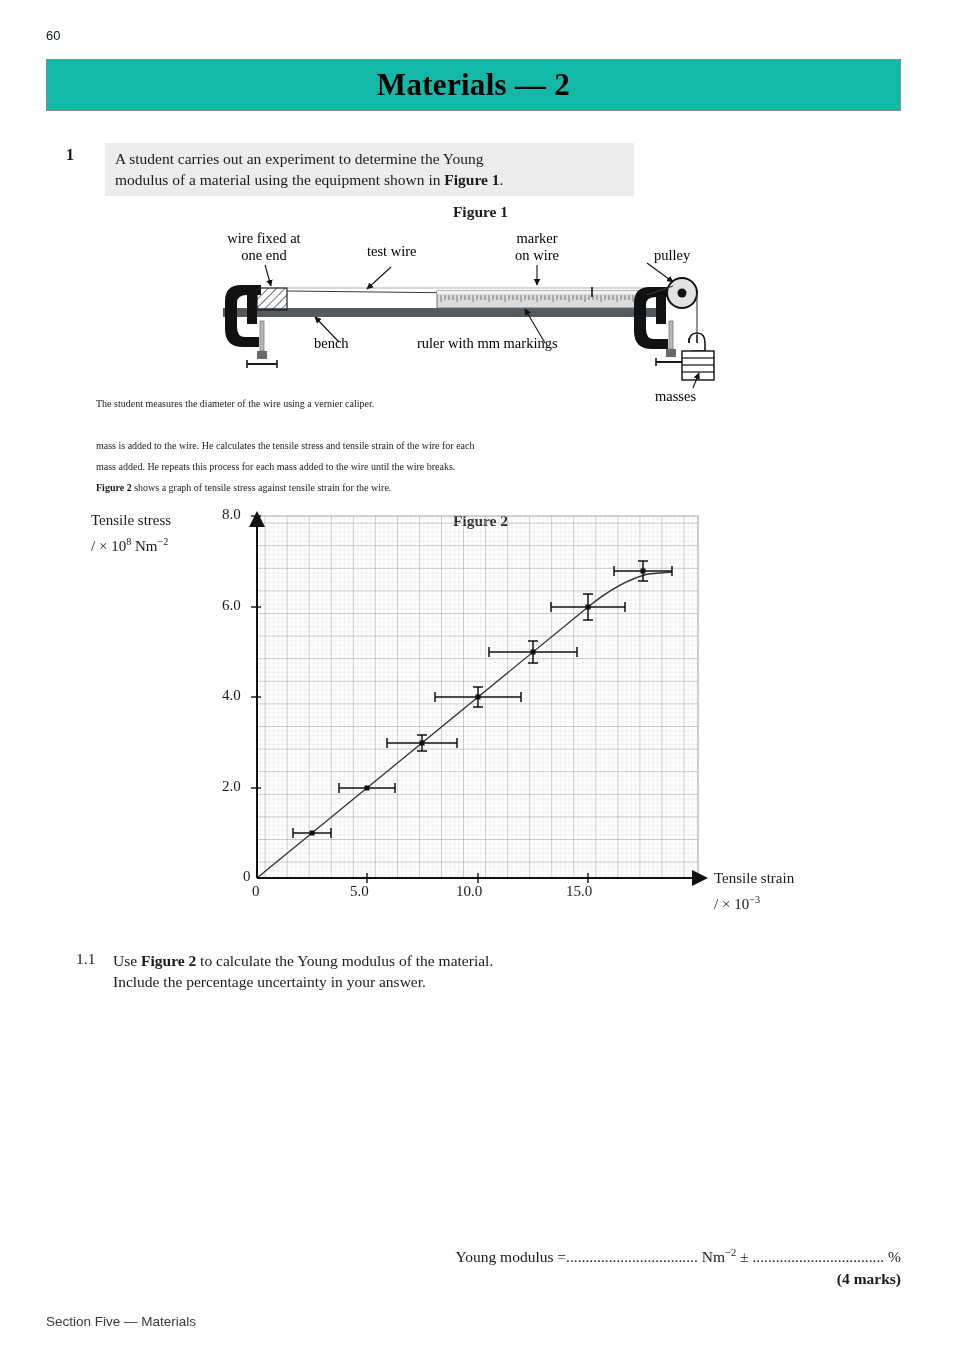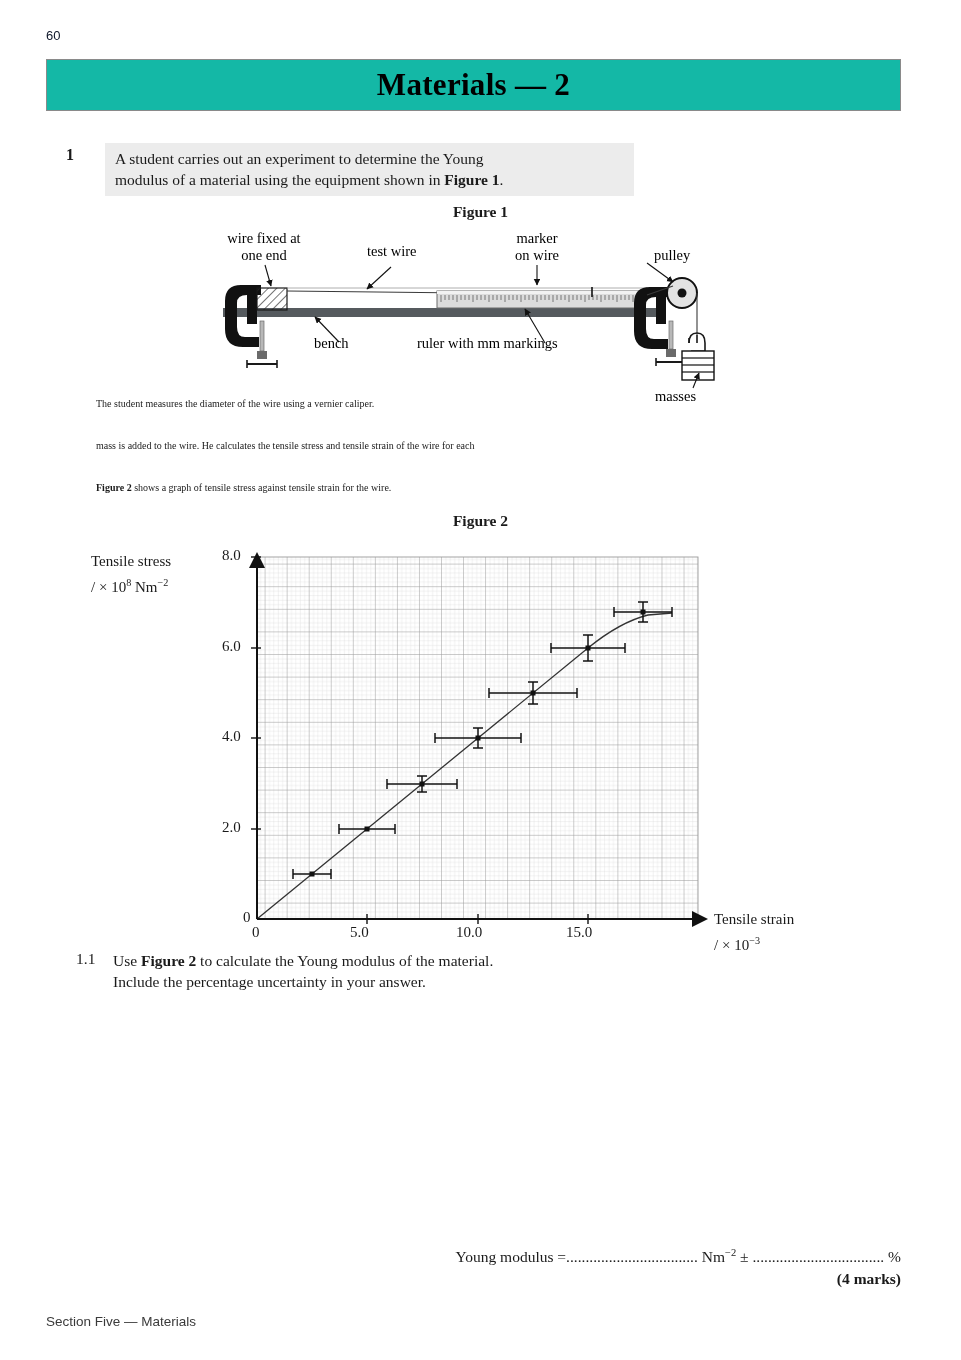--- a/index.html
+++ b/index.html
@@ -112,21 +112,21 @@
     left: 0;
     top: 512px;
     width: 961px;
     text-align: center;
     font-size: 15.5px;
     font-weight: bold;
   }
   .chart-area {
     position: absolute;
     left: 0;
-    top: 541px;
+    top: 500px;
     width: 816px;
     height: 410px;
   }
   .axis-title {
     position: absolute;
     font-size: 15px;
     line-height: 21px;
     white-space: nowrap;
   }
   .tick-label {
@@ -348,21 +348,21 @@
   <div class="fig1-label" style="left:459px; top:22px;">pulley</div>
   <div class="fig1-label" style="left:119px; top:110px;">bench</div>
   <div class="fig1-label" style="left:222px; top:110px;">ruler with mm markings</div>
   <div class="fig1-label" style="left:460px; top:147px;margin-top:16px;">masses</div>
 </div>
 
 <div class="body-para">
   <span>The student measures the diameter of the wire using a vernier caliper.</span><br>
   <br>
   <span>mass is added to the wire.  He calculates the tensile stress and tensile strain of the wire for each</span><br>
-  <br>
+  <span>mass added.  He repeats this process for each mass added to the wire until the wire breaks.</span><br>
   <b>Figure 2</b><span> shows a graph of tensile stress against tensile strain for the wire.</span>
 </div>
 
 <div class="fig2-caption">Figure 2</div>
 
 <div class="chart-area">
   
   <div class="axis-title" style="left:91px; top:10px;">
     <span>Tensile stress</span><br>
     <span>/ × 10</span><sup>8</sup><span> Nm</span><sup>−2</sup>

